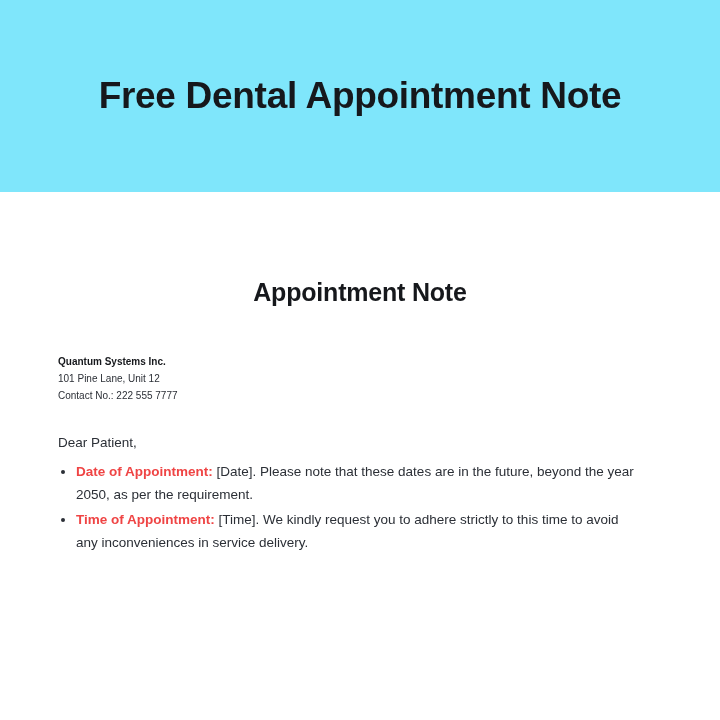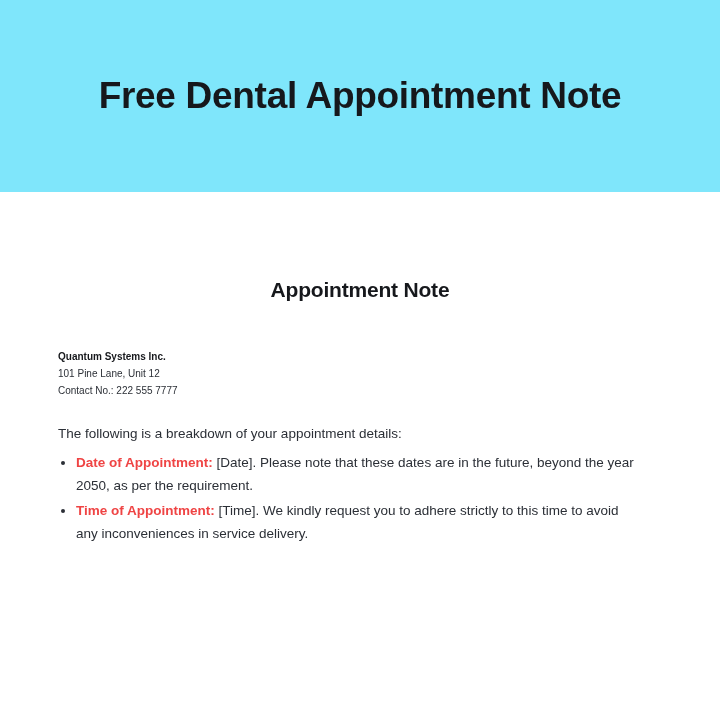--- a/index.html
+++ b/index.html
@@ -38,21 +38,21 @@
     line-height: 1.2;
   }
   .doc {
     box-sizing: border-box;
     width: 720px;
     padding: 0 58px;
     background: #ffffff;
   }
   .doc-title {
     text-align: center;
-    font-size: 21px;
+    font-size: 25px;
     font-weight: bold;
     color: #16181c;
     margin-top: 86px;
     letter-spacing: -0.2px;
   }
   .sender {
     margin-top: 46px;
     font-size: 10px;
     color: #2b2f36;
     line-height: 1.72;
@@ -115,23 +115,23 @@
   <div class="doc">
 
     <div class="doc-title">Appointment Note</div>
 
     <div class="sender">
       <div class="company">Quantum Systems Inc.</div>
       <div>101 Pine Lane, Unit 12</div>
       <div>Contact No.: 222 555 7777</div>
     </div>
 
+    <div class="salutation">Dear Patient,</div>
 
 
-    <div class="para tight">The following is a breakdown of your appointment details:</div>
 
     <ul class="details">
       <li><span class="lbl">Date of Appointment:</span><span> [Date]. Please note that these dates are in the future, beyond the year 2050, as per the requirement.</span></li>
       <li><span class="lbl">Time of Appointment:</span><span> [Time]. We kindly request you to adhere strictly to this time to avoid any inconveniences in service delivery.</span></li>
 
     </ul>
 
   </div>
 
   <div class="clip-fade"></div>

